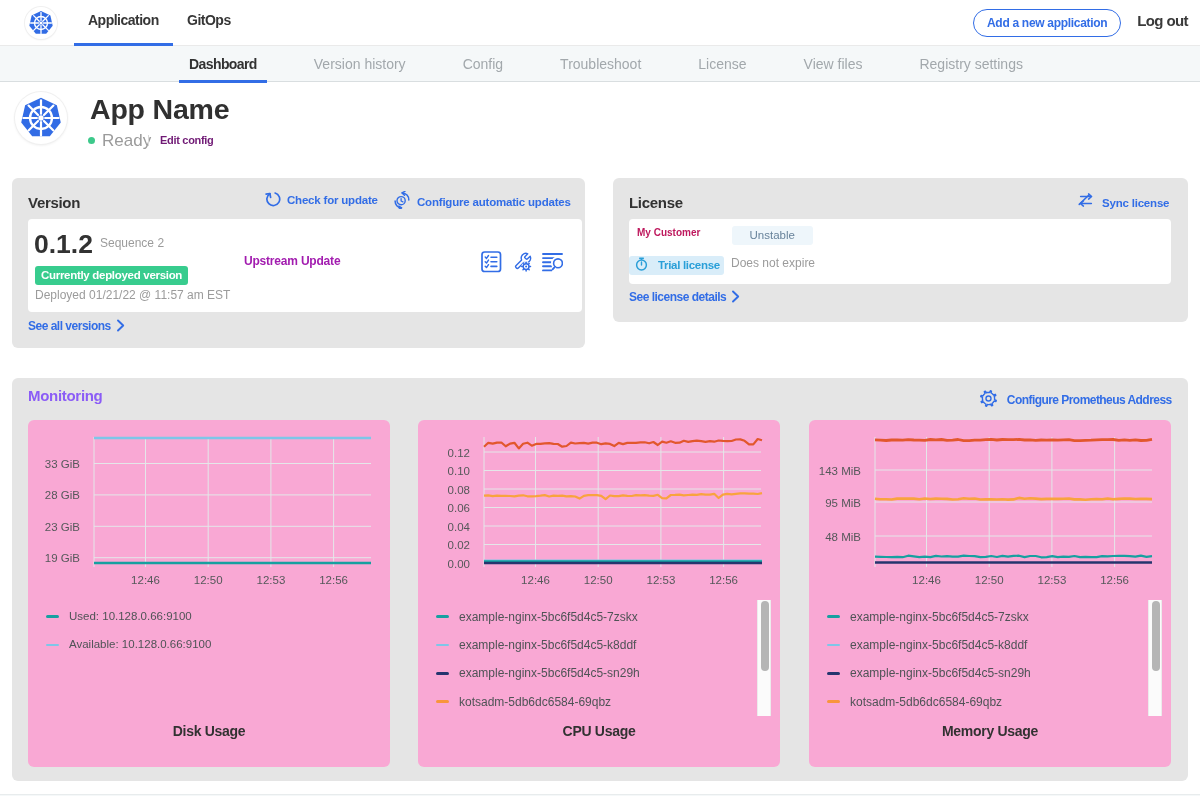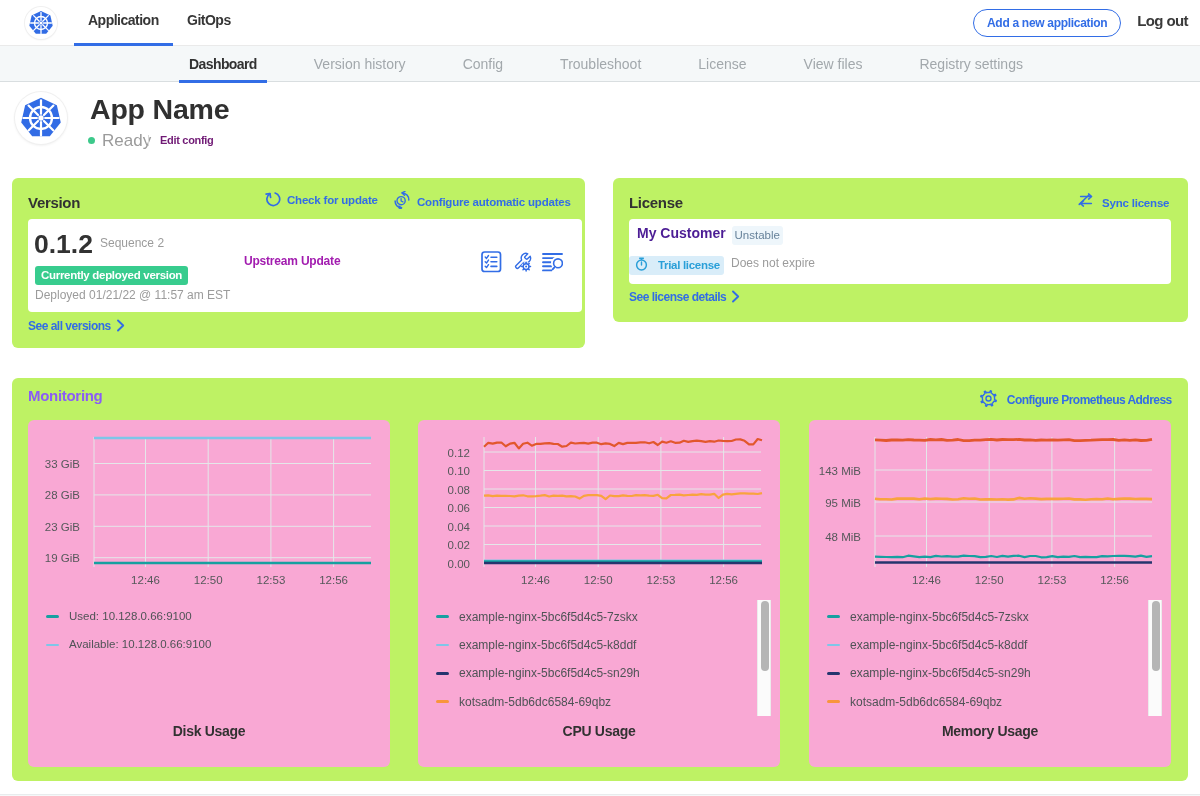--- a/index.html
+++ b/index.html
@@ -25,21 +25,21 @@
 
 #applogo { position:absolute; left:15px; top:92px; width:52px; height:52px; border-radius:50%; background:#fff; box-shadow:0 0 0 1px #f0f0f0, 0 1px 3px rgba(0,0,0,.10); }
 #applogo svg { position:absolute; left:4px; top:4px; }
 #appname { position:absolute; left:90px; top:95px; font-size:28.5px; font-weight:700; color:#303030; letter-spacing:-0.2px; line-height:1; }
 #app-dot { position:absolute; left:88px; top:136.5px; width:7px; height:7px; border-radius:50%; background:#3dc98b; }
 #app-ready { position:absolute; left:102px; top:134px; font-size:17px; color:#9b9b9b; line-height:13px; }
 #app-sep { position:absolute; left:148px; top:135px; width:1px; height:11px; background:#d8d8d8; }
 #app-edit { position:absolute; left:160px; top:134px; font-size:11px; font-weight:700; letter-spacing:-0.3px; color:#701a75; line-height:13px; }
 
 
-.card { position:absolute; background:#bef264; border-radius:6px; }
+.card { position:absolute; background:#e5e5e5; border-radius:6px; }
 #card-version { left:12px; top:178px; width:573px; height:170px; }
 #card-license { left:613px; top:178px; width:575px; height:144px; }
 #card-mon     { left:12px; top:378px; width:1176px; height:403px; }
 .cardtitle { position:absolute; left:16px; top:17px; font-size:15px; font-weight:700; letter-spacing:-0.3px; color:#323232; line-height:16px; }
 .whitebox { position:absolute; background:#fff; border-radius:4px; }
 .toplink { position:absolute; font-size:11.5px; font-weight:700; letter-spacing:-0.2px; color:#326de6; white-space:nowrap; line-height:16px; }
 .toplink svg { vertical-align:-3px; margin-right:3px; }
 .seelink { position:absolute; left:16px; font-size:12px; font-weight:700; letter-spacing:-0.5px; color:#326de6; line-height:14px; }
 .chev { display:inline-block; margin-left:5px; }
 
@@ -47,22 +47,22 @@
 #v-box { left:16px; top:41px; width:554px; height:93px; }
 #v-num { position:absolute; left:34px; top:230.9px; font-size:26.5px; font-weight:700; color:#323232; line-height:1; }
 #v-seq { position:absolute; left:100px; top:235.5px; font-size:12px; color:#9b9b9b; line-height:14px; }
 #v-badge { position:absolute; left:35px; top:266px; height:18.5px; line-height:18.5px; padding:0 6px; background:#38cc8e; border-radius:3px; color:#fff; font-size:11.5px; font-weight:700; letter-spacing:-0.3px; }
 #v-deployed { position:absolute; left:35px; top:287.5px; font-size:12px; color:#9b9b9b; line-height:14px; }
 #v-upstream { position:absolute; left:244px; top:254px; font-size:12px; color:#a21caf; font-weight:700; letter-spacing:-0.2px; line-height:14px; }
 #v-icons { position:absolute; left:481px; top:251px; }
 
 
 #l-box { left:15.5px; top:41px; width:542px; height:65px; }
-#l-name { position:absolute; left:637px; top:225px; font-size:14px; font-weight:700; color:#4c1d95; line-height:16px; }
-#l-unstable { position:absolute; left:731.5px; top:225.5px; height:19px; line-height:19px; padding:0 3px; background:#eef6fb; border-radius:3px; color:#68839b; font-size:11.5px; }
+#l-name { position:absolute; left:637px; top:225px; font-size:10px; font-weight:700; color:#be185d; line-height:16px; }
+#l-unstable { position:absolute; left:731.5px; top:225.5px; height:19px; line-height:19px; padding:0 18px; background:#eef6fb; border-radius:3px; color:#68839b; font-size:11.5px; }
 #l-trial { position:absolute; left:629px; top:255.5px; height:19.5px; line-height:19.5px; padding:0 4px; background:#d9edf9; border-radius:3px; color:#2a9fd8; font-size:11.5px; font-weight:700; letter-spacing:-0.3px; }
 #l-trial svg { vertical-align:-2.5px; margin-right:7px; margin-left:2px; }
 #l-expire { position:absolute; left:731px; top:255.5px; font-size:12px; color:#9b9b9b; line-height:14px; }
 
 
 #m-title { position:absolute; left:28px; top:388px; font-size:15px; font-weight:700; letter-spacing:-0.3px; color:#8b5cf6; line-height:16px; }
 #m-link { position:absolute; left:980px; top:390px; font-size:12px; font-weight:700; letter-spacing:-0.55px; color:#326de6; line-height:16px; }
 #m-link svg { vertical-align:-3.5px; margin-right:7px; }
 .chart { position:absolute; top:420px; width:362px; height:347px; background:#f9a8d4; border-radius:6px; }
 #chart-disk { left:28px; }

